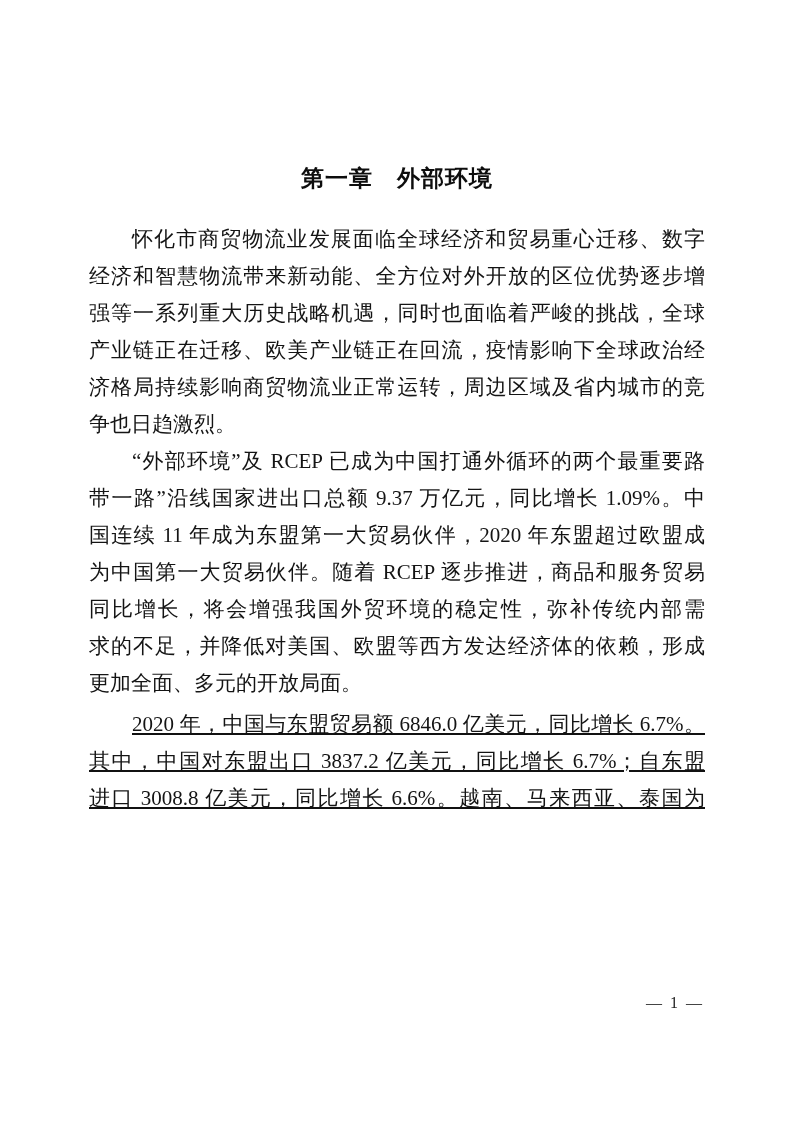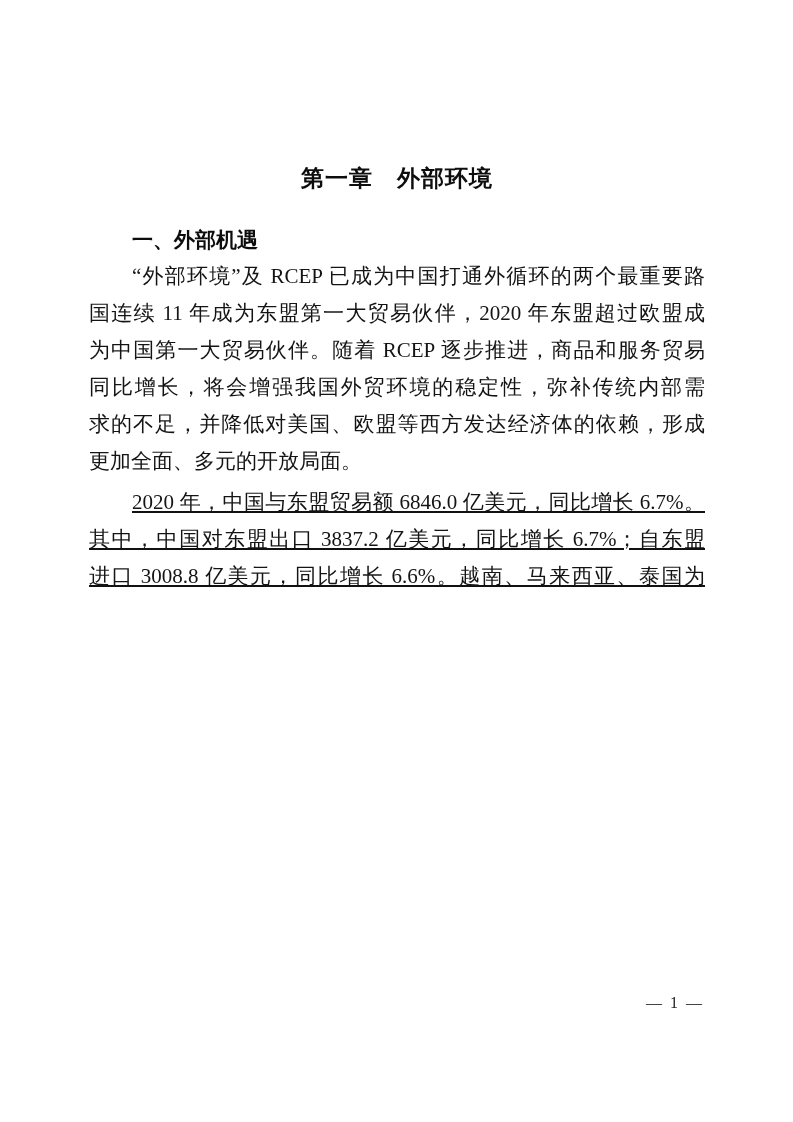--- a/index.html
+++ b/index.html
@@ -83,25 +83,33 @@
   }
 </style>
 </head>
 <body>
 
 <div class="page">
   <div class="content">
 
     <div class="doc-title">第一章　外部环境</div>
 
+    <div>
+      <div class="line first">怀化市商贸物流业发展面临全球经济和贸易重心迁移、数字</div>
+      <div class="line">经济和智慧物流带来新动能、全方位对外开放的区位优势逐步增</div>
+      <div class="line">强等一系列重大历史战略机遇，同时也面临着严峻的挑战，全球</div>
+      <div class="line">产业链正在迁移、欧美产业链正在回流，疫情影响下全球政治经</div>
+      <div class="line">济格局持续影响商贸物流业正常运转，周边区域及省内城市的竞</div>
+      <div class="line last">争也日趋激烈。</div>
+    </div>
 
-    <div class="heading-1">一、外部机遇</div>
 
     <div>
       <div class="line first">“外部环境”及 RCEP 已成为中国打通外循环的两个最重要路</div>
+      <div class="line">带一路”沿线国家进出口总额 9.37 万亿元，同比增长 1.09%。中</div>
       <div class="line">国连续 11 年成为东盟第一大贸易伙伴，2020 年东盟超过欧盟成</div>
       <div class="line">为中国第一大贸易伙伴。随着 RCEP 逐步推进，商品和服务贸易</div>
       <div class="line">同比增长，将会增强我国外贸环境的稳定性，弥补传统内部需</div>
       <div class="line">求的不足，并降低对美国、欧盟等西方发达经济体的依赖，形成</div>
       <div class="line last">更加全面、多元的开放局面。</div>
     </div>
 
     <div class="para-3">
       <div class="line first">2020 年，中国与东盟贸易额 6846.0 亿美元，同比增长 6.7%。</div>
       <div class="line">其中，中国对东盟出口 3837.2 亿美元，同比增长 6.7%；自东盟</div>

